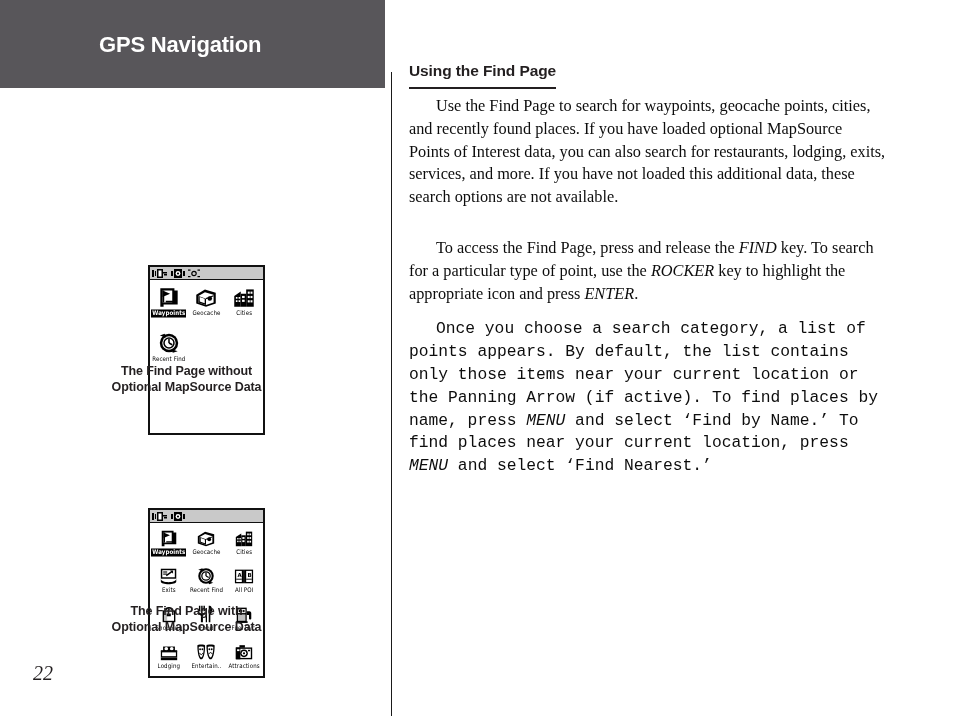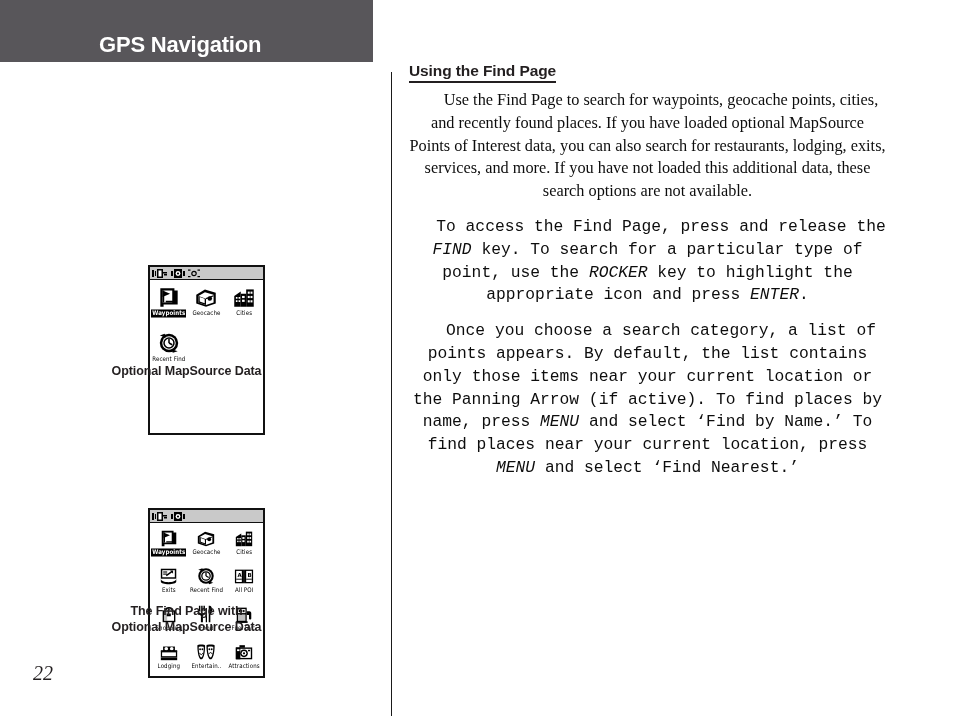--- a/index.html
+++ b/index.html
@@ -16,22 +16,23 @@
     font-family: "Liberation Sans", sans-serif;
     color: #000000;
   }
 
   
   .header-bar {
     position: absolute;
     left: 0;
     top: 0;
     width: 373px;
-    height: 62px;
+    height: 88px;
     background: #58565a;
+    padding-left: 12px;
   }
   .header-title {
     position: absolute;
     left: 99px;
     top: 32px;
     font-family: "Liberation Sans", sans-serif;
     font-size: 22px;
     font-weight: bold;
     color: #ffffff;
     letter-spacing: -0.2px;
@@ -176,34 +177,34 @@
     top: 62px;
     width: 477px;
   }
   .body-heading {
     font-family: "Liberation Sans", sans-serif;
     font-size: 15.5px;
     font-weight: bold;
     color: #231f20;
     border-bottom: 2px solid #231f20;
     display: inline-block;
-    padding-bottom: 1px;
+    padding-bottom: 7px;
     letter-spacing: -0.1px;
   }
   .body-paragraph {
     font-family: "Liberation Serif", serif;
     font-size: 16.3px;
     line-height: 22.8px;
     color: #0d0d0d;
-    text-align: center;
+    text-align: left;
     margin: 0;
     text-indent: 27px;
   }
   #paragraph-0 { margin-top: 6px; }
-  #paragraph-1 { margin-top: 13px; font-family: Liberation Mono, monospace; }
+  #paragraph-1 { margin-top: 28px; }
   #paragraph-2 { margin-top: 13px; font-family: Liberation Mono, monospace; }
   .body-paragraph em { font-style: italic; }
 </style>
 </head>
 <body>
 
 <div class="header-bar">
   <div class="header-title">GPS Navigation</div>
 </div>
 
@@ -296,20 +297,21 @@
       <path d="M3.5 4 L8 2.5 L9.5 6 Z" fill="#000"></path>
       <path d="M20 18.5 L15.5 20 L14 16.5 Z" fill="#000"></path>
     </svg>
           </div>
           <div class="gps-label">Recent Find</div>
         </div>
       </div>
   </div>
 
   <div class="figure-caption" id="caption-1">
+    <div>The Find Page without</div>
     <div>Optional MapSource Data</div>
   </div>
 
   <div class="gps-screen" id="gps-screen-2">
     <div class="gps-statusbar">
       <svg class="status-icon" width="16" height="9" viewBox="0 0 16 9">
         <rect x="0" y="1" width="2" height="7" fill="#000"></rect>
         <rect x="3" y="2" width="1" height="5" fill="#000"></rect>
         <rect x="5" y="0" width="6" height="9" fill="#000"></rect>
         <rect x="6.5" y="1.5" width="3" height="6" fill="#fff"></rect>

